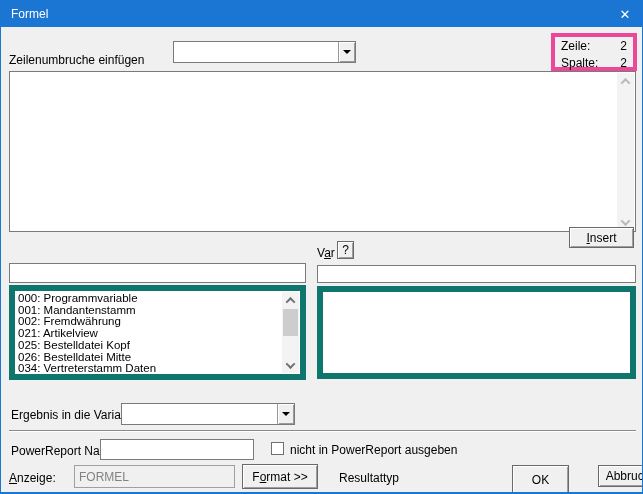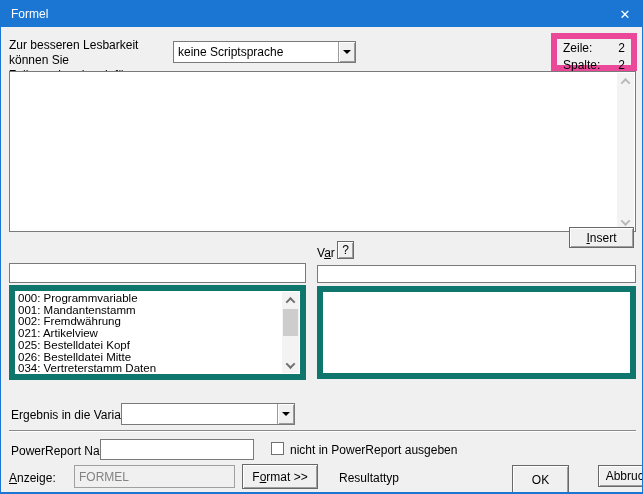--- a/index.html
+++ b/index.html
@@ -25,21 +25,21 @@
   .tri { width:0; height:0; border:4px solid transparent; border-top:4px solid #000; margin-top:4px; }
   .combo.disabled { background:#f0f0f0; border-color:#a6a6a6; }
   .combo.disabled .val { color:#838383; }
   .combo.disabled .dd-btn { box-shadow:none; border:1px solid #b4b4b4; border-left:1px solid #a6a6a6; }
   .combo.disabled .tri { border-top-color:#8a8a8a; }
 
   .btn { position:absolute; background:#f0f0f0; border:1px solid #696969;
          box-shadow:inset 1px 1px 0 #fff, inset -1px -1px 0 #9e9e9e;
          display:flex; align-items:center; justify-content:center; font-size:12px; cursor:default; }
 
-  .frame-box { position:absolute; border:6px solid #ec4899; background:#f0f0f0; padding:1px 6px; }
+  .frame-box { position:absolute; border:4px solid #ec4899; background:#f0f0f0; padding:1px 6px; }
   .frame-row { display:flex; justify-content:space-between; line-height:17px; }
 
   .editor { position:absolute; background:#fff; border:1px solid #7a7a7a; }
   .sb { position:absolute; top:1px; bottom:1px; right:1px; width:17px; background:#f3f3f3; }
   .sb-btn { position:absolute; left:0; right:0; height:16px; display:flex; align-items:center; justify-content:center; }
   .sb-btn.up { top:0; } .sb-btn.dn { bottom:0; }
   .chev { width:7px; height:7px; border:solid #b9b9b9; border-width:2px 0 0 2px; }
   .chev.u { transform:rotate(45deg) translate(1px,1px); }
   .chev.d { transform:rotate(225deg) translate(1px,1px); }
   .sb.dark .chev { border-color:#707070; }
@@ -60,26 +60,25 @@
 <div class="dialog">
 
   <div class="titlebar">
     <span>Formel</span>
   </div>
   <div class="close-btn">
     <span>✕</span>
   </div>
 
   <div class="lbl two-line" style="left:8px; top:37px; width:172px;">
-    <span>Zur besseren Lesbarkeit können Sie</span><br>
+    <br>
     <span>Zeilenumbruche einfügen</span>
   </div>
 
   <div class="combo" style="left:172px; top:40px; width:183px; height:22px;">
-    <span class="val">keine Scriptsprache</span>
     <span class="dd-btn">
       <span class="tri"></span>
     </span>
   </div>
 
   <div class="frame-box" style="left:550px; top:32px; width:86px; height:38px;">
     <div class="frame-row">
       <span>Zeile:</span>
       <span>2</span>
     </div>

